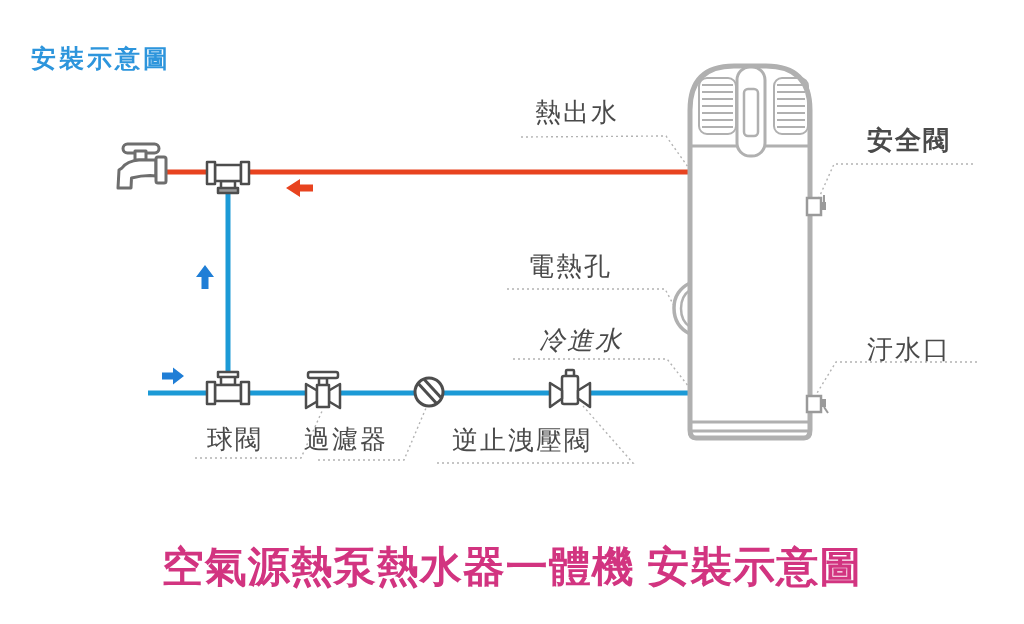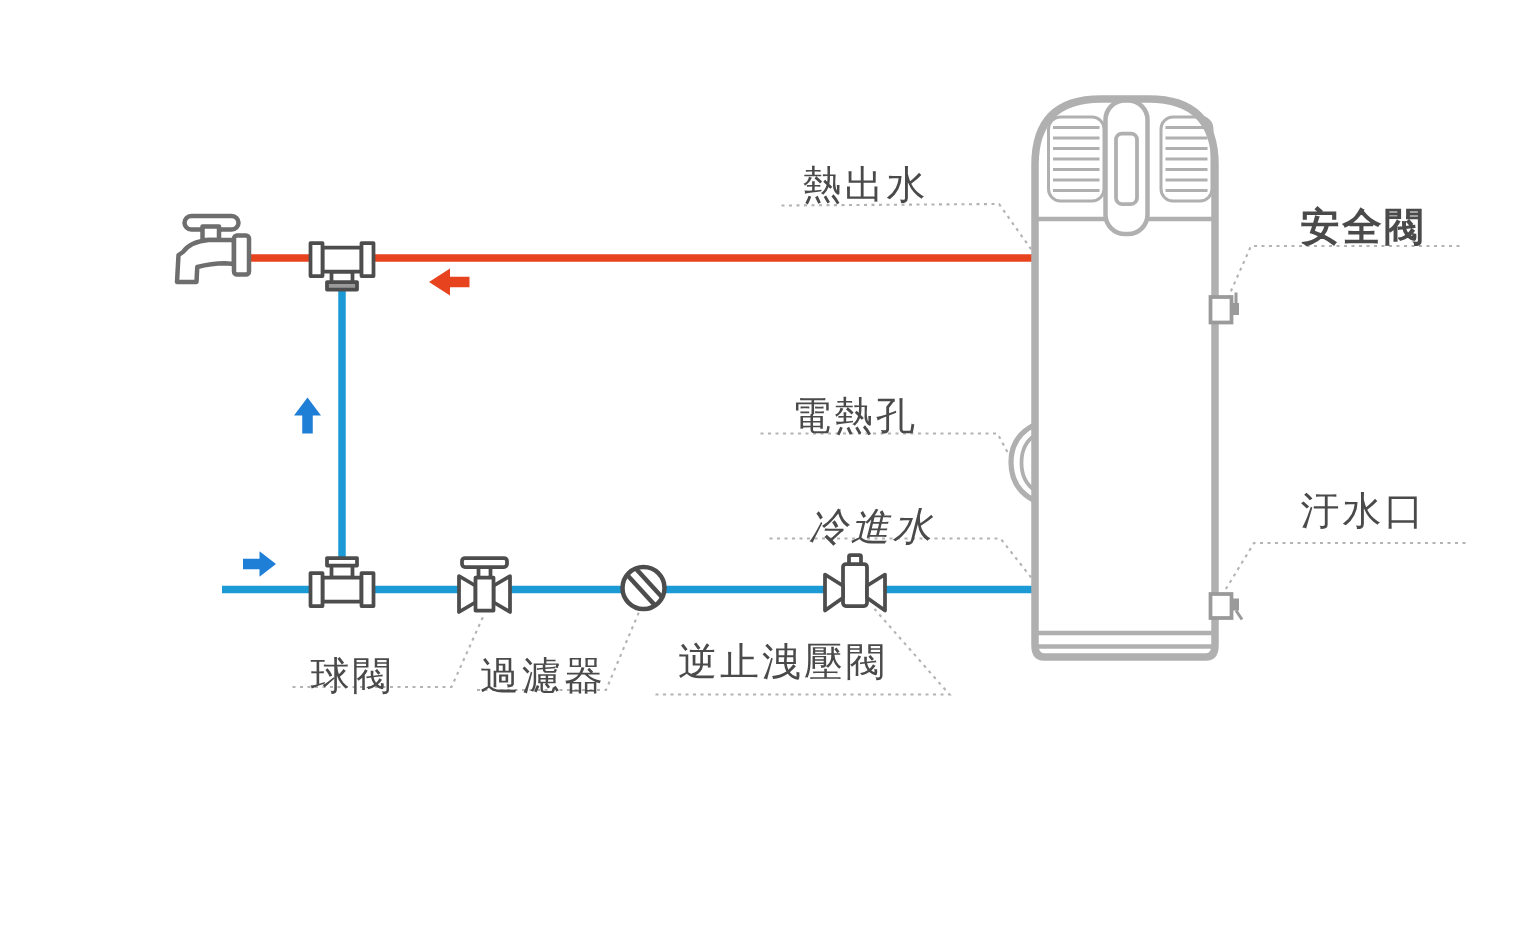--- a/index.html
+++ b/index.html
@@ -8,21 +8,21 @@
     --label-text:#4a4a4a; --top-title-color:#2d95dc; --bottom-title-color:#d23480;
     --page-bg:#ffffff;
   }
   html,body{margin:0;padding:0;}
   body{background:#888;font-family:"Liberation Sans","DejaVu Sans",sans-serif;}
   .canvas{position:relative;width:1024px;height:624px;background:var(--page-bg);overflow:hidden;}
   .diagram-svg{position:absolute;left:0;top:0;}
   .top-title{position:absolute;left:31px;top:46px;font-size:25px;font-weight:600;
     letter-spacing:3px;color:var(--top-title-color);line-height:1;}
   .lbl{position:absolute;font-size:26px;letter-spacing:2px;color:var(--label-text);
-    line-height:1;font-weight:500;white-space:nowrap;margin-top:11px;}
+    line-height:1;font-weight:500;white-space:nowrap;}
   .bottom-title{position:absolute;left:0;top:546px;width:100%;text-align:center;
     font-size:42px;font-weight:700;letter-spacing:1px;color:var(--bottom-title-color);line-height:1;}
   
   .pipe-hot{stroke:var(--hot-pipe);stroke-width:5;fill:none;}
   .pipe-cold{stroke:var(--cold-pipe);stroke-width:5;fill:none;}
   .arrow-hot{fill:var(--hot-pipe);}
   .arrow-cold{fill:var(--arrow-blue);}
   .leader{stroke:var(--leader-line);stroke-width:1.4;fill:none;stroke-dasharray:2 3;}
   .fit{stroke:var(--fitting-outline);stroke-width:2.5;fill:#fff;stroke-linejoin:round;}
   .fit-gray{stroke:var(--fitting-outline);stroke-width:2.5;fill:#9a9a9a;stroke-linejoin:round;}
@@ -145,23 +145,25 @@
     </g>
 
     <g>
       <rect class="fit" x="566" y="370" width="8" height="7" rx="1"></rect>
       <rect class="fit" x="562" y="376" width="16" height="28" rx="2"></rect>
       <path class="fit" d="M550,383 L562,390.5 L562,398.5 L550,407 Z"></path>
       <path class="fit" d="M590,383 L578,390.5 L578,398.5 L590,407 Z"></path>
     </g>
   </svg>
 
+  <div class="top-title">安裝示意圖</div>
 
   <div class="lbl" style="left:535px;top:99px;">熱出水</div>
   <div class="lbl" style="left:867px;top:127px;font-weight:bold;">安全閥</div>
   <div class="lbl" style="left:528px;top:253px;">電熱孔</div>
   <div class="lbl" style="left:539px;top:327px;font-style:italic;">冷進水</div>
-  <div class="lbl" style="left:867px;top:316px;">汙水口</div>
+  <div class="lbl" style="left:867px;top:336px;">汙水口</div>
   <div class="lbl" style="left:207px;top:426px;text-align:center;">球閥</div>
-  <div class="lbl" style="left:320px;top:426px;text-align:right;">過濾器</div>
-  <div class="lbl" style="left:452px;top:417px;">逆止洩壓閥</div>
+  <div class="lbl" style="left:304px;top:426px;text-align:right;">過濾器</div>
+  <div class="lbl" style="left:452px;top:427px;">逆止洩壓閥</div>
 
+  <div class="bottom-title">空氣源熱泵熱水器一體機 安裝示意圖</div>
 </div>
 
 </body></html>

